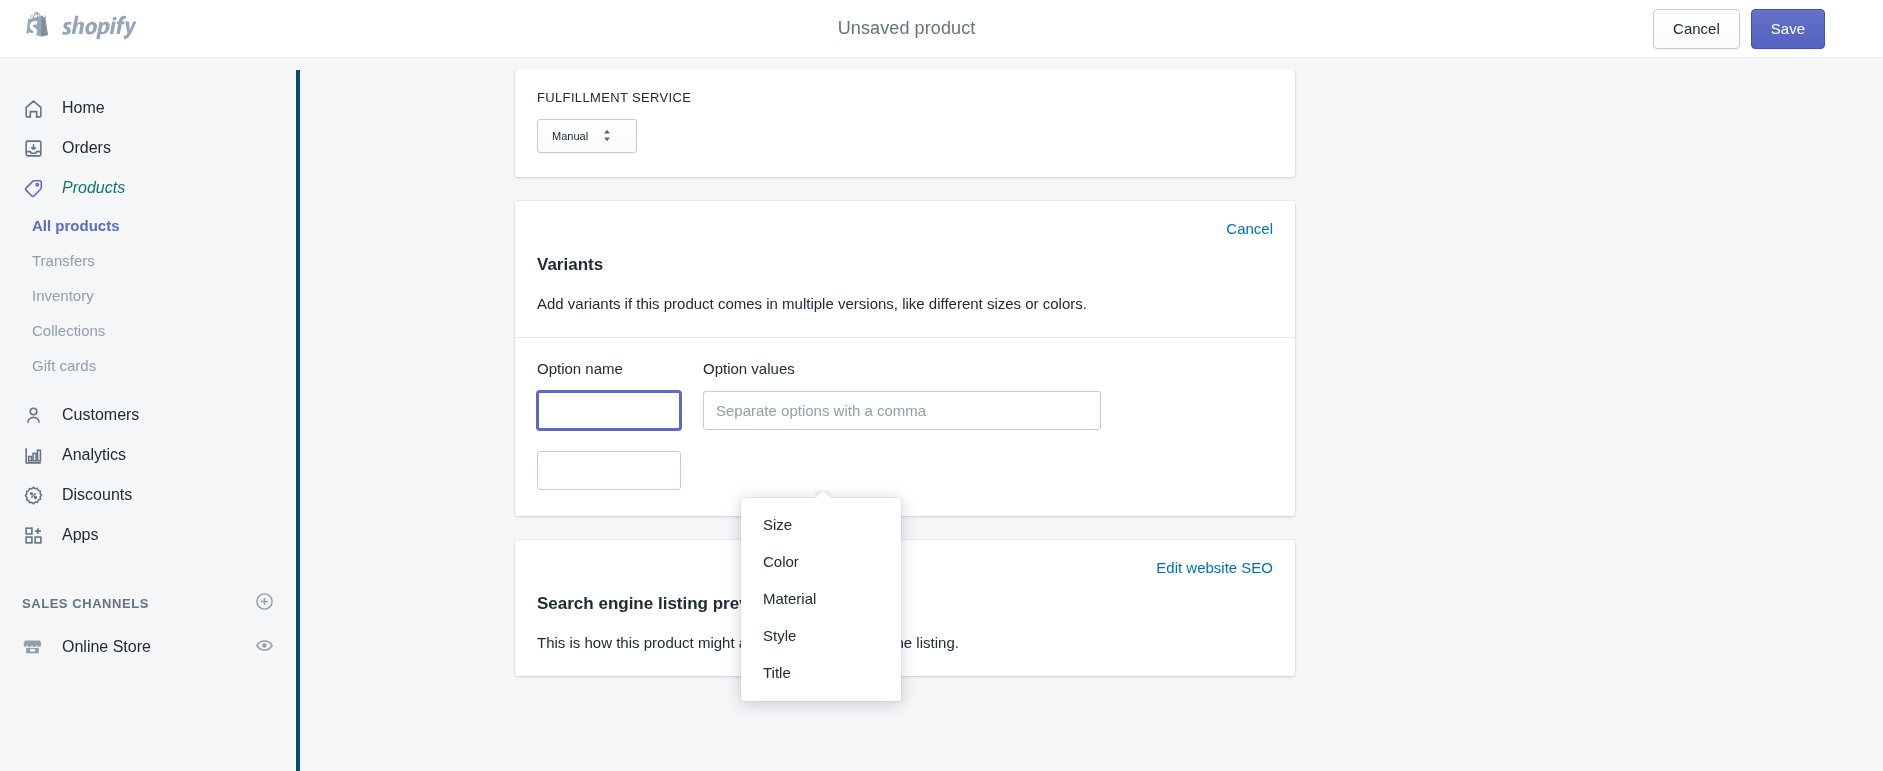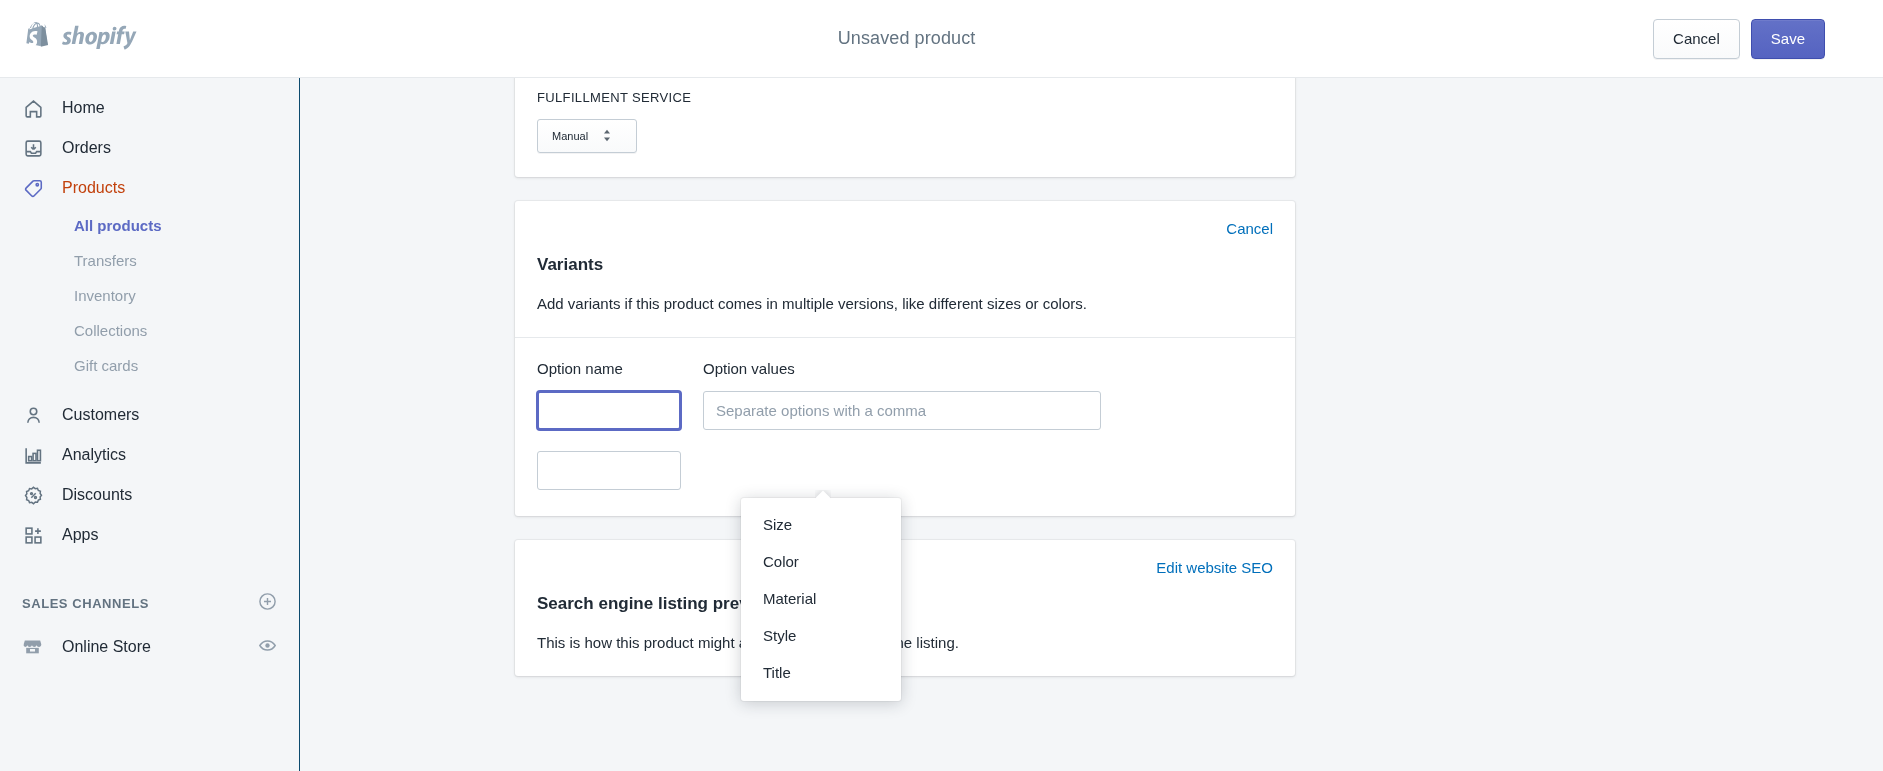--- a/index.html
+++ b/index.html
@@ -9,21 +9,21 @@
     overflow: hidden;
     font-family: "Liberation Sans", sans-serif;
     background: #f4f6f8;
     color: #212b36;
   }
 
   .app { position: relative; width: 1883px; height: 771px; }
 
   
   .topbar {
-    position: absolute; top: 0; left: 0; right: 0; height: 78px;
+    position: absolute; top: 0; left: 0; right: 0; height: 58px;
     background: #ffffff;
     border-bottom: 1px solid #e6e9ec;
     display: flex; align-items: center;
     z-index: 60;
   }
   .logo-zone {
     width: 300px; height: 70px; display: flex; align-items: center;
     padding-left: 22px; flex: 0 0 300px;
   }
   .logo-zone svg { display: block; }
@@ -52,38 +52,38 @@
     background: linear-gradient(180deg,#6371c7,#5563c1);
     border: 1px solid #3f4eae;
     color: #ffffff;
     box-shadow: inset 0 1px 0 0 #6f7bcb, 0 1px 0 0 rgba(22,29,37,.05), 0 0 0 0 transparent;
   }
 
   
   .sidebar {
     position: absolute; top: 70px; left: 0; width: 300px; bottom: 0;
     background: #f4f6f8;
-    border-right: 1px solid #0c4a6e;
+    border-right: 4px solid #0c4a6e;
     padding-top: 18px;
     z-index: 40;
   }
   .nav-item {
     display: flex; align-items: center;
     height: 40px; padding: 0 20px 0 22px;
     cursor: pointer; color: #212b36;
     font-size: 16px;
   }
   .nav-item .nav-icon {
     width: 22px; height: 22px; margin-right: 18px;
     flex: 0 0 22px; display: flex; align-items: center; justify-content: center;
   }
-  .nav-item.active-parent { color: #c2410c; }
+  .nav-item.active-parent { color: #0f766e; font-style: italic; }
   .subnav-item {
     display: flex; align-items: center;
-    height: 35px; padding-left: 74px;
+    height: 35px; padding-left: 32px;
     font-size: 15px; color: #919eab; cursor: pointer;
   }
   .subnav-item.selected { color: #5c6ac4; font-weight: bold; }
 
   .section-head {
     display: flex; align-items: center; justify-content: space-between;
     padding: 0 22px 0 22px; height: 44px; margin-top: 26px; gap: 48px;
   }
   .section-head-label {
     font-size: 13px; font-weight: bold; letter-spacing: .55px;

